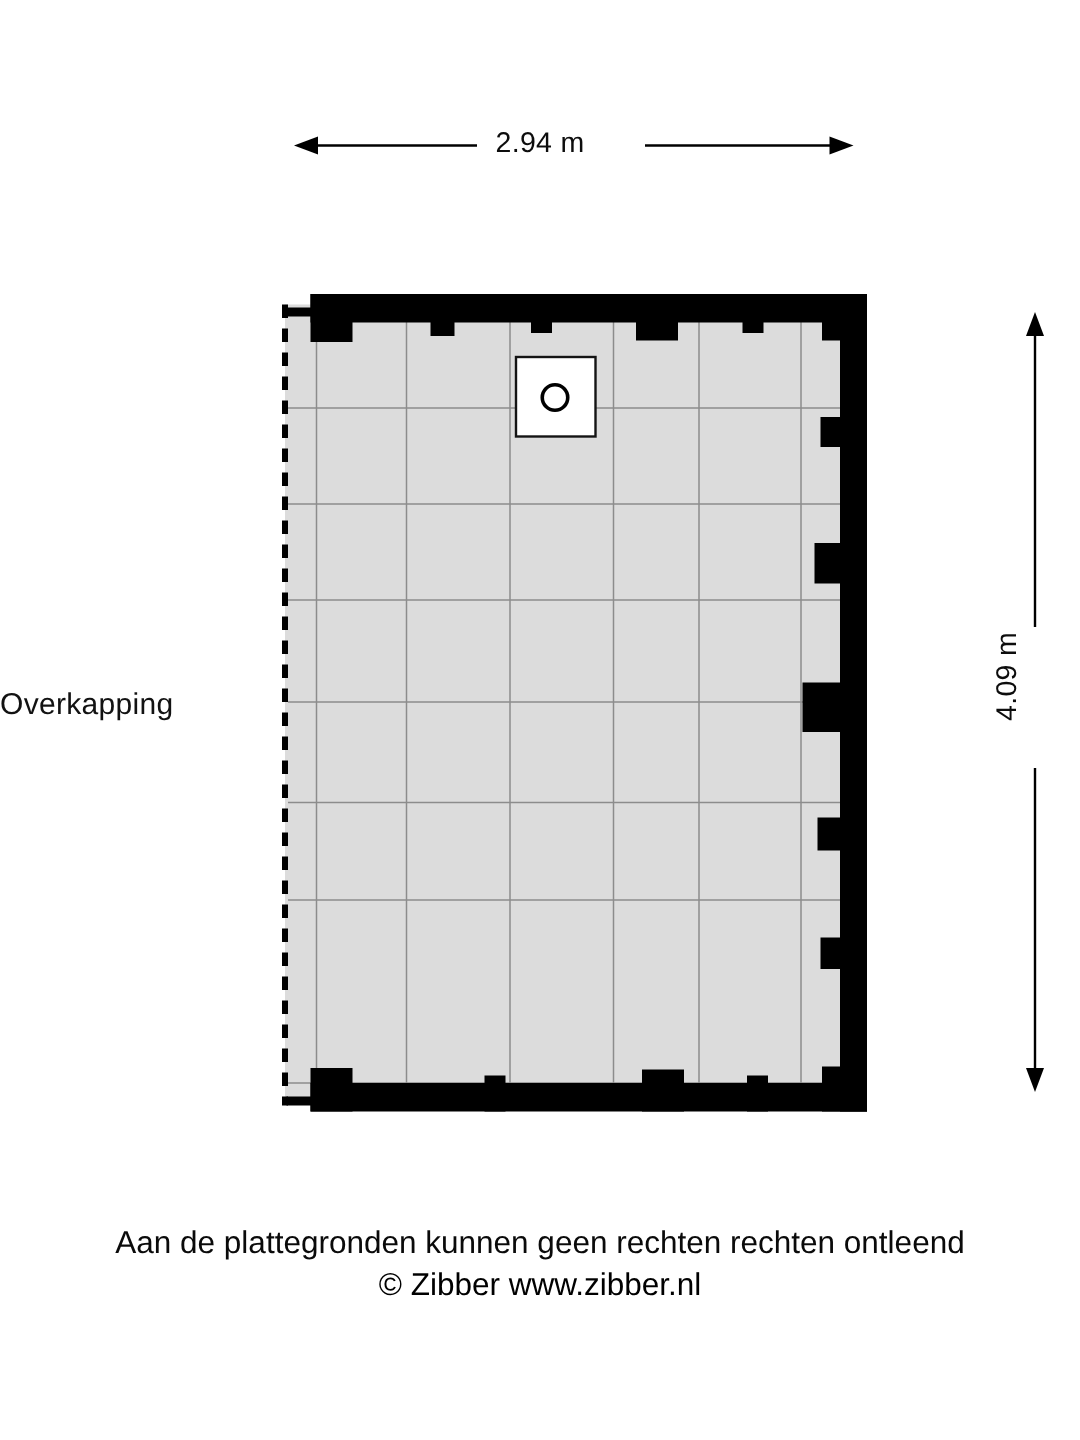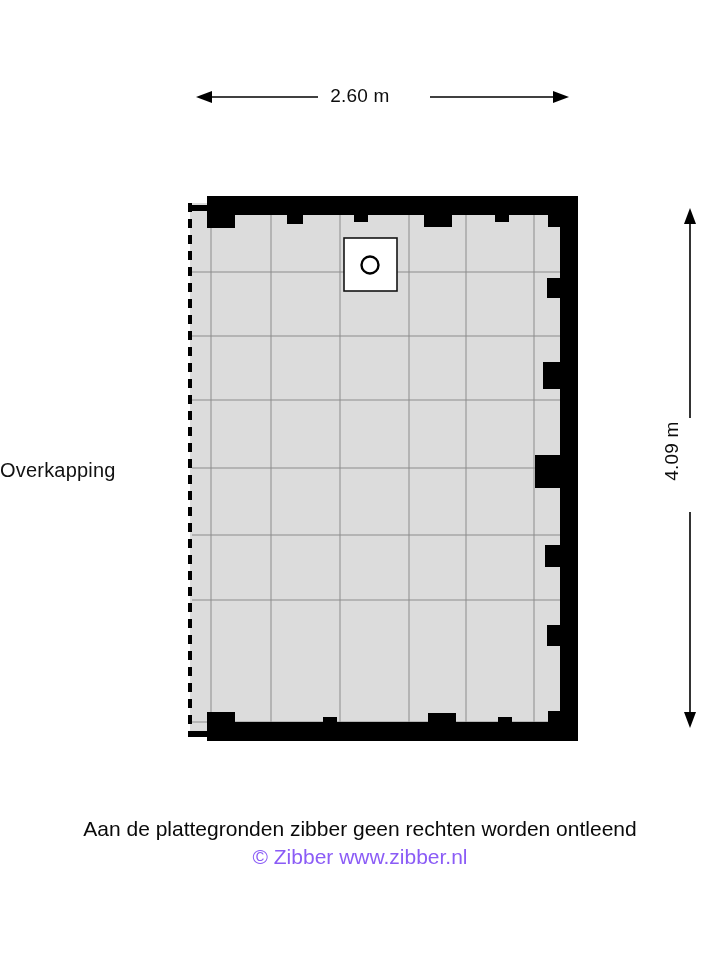--- a/index.html
+++ b/index.html
@@ -77,21 +77,21 @@
   .footer-line-1 {
     font-family: "Liberation Sans", sans-serif;
     font-size: 21px;
     color: #0a0a0a;
     line-height: 28px;
     white-space: nowrap;
   }
   .footer-line-2 {
     font-family: "Liberation Sans", sans-serif;
     font-size: 21px;
-    color: #8b5cf6;
+    color: #000000;
     line-height: 28px;
     white-space: nowrap;
   }
 </style>
 </head>
 <body>
 
 <div id="floorplan-root">
 
   <svg class="fp-svg" viewBox="0 0 720 960" xmlns="http://www.w3.org/2000/svg">
@@ -163,24 +163,24 @@
 
     <line x1="190" y1="203" x2="190" y2="737" stroke="#000000" stroke-width="4" stroke-dasharray="9 7"></line>
 
     <g>
       <rect x="344" y="238" width="53" height="53" fill="#ffffff" stroke="#141414" stroke-width="1.6"></rect>
       <circle cx="370" cy="265" r="8.5" fill="none" stroke="#000000" stroke-width="2.4"></circle>
     </g>
 
   </svg>
 
-  <div class="dim-label" id="dim-width-label">2.60 m</div>
+  <div class="dim-label" id="dim-width-label">2.94 m</div>
 
   <div class="dim-label" id="dim-height-label">4.09 m</div>
 
   <div id="room-label">Overkapping</div>
 
   <div id="footer-block">
-    <div class="footer-line-1">Aan de plattegronden zibber geen rechten worden ontleend</div>
+    <div class="footer-line-1">Aan de plattegronden kunnen geen rechten rechten ontleend</div>
     <div class="footer-line-2">© Zibber www.zibber.nl</div>
   </div>
 
 </div>
 
 </body></html>

